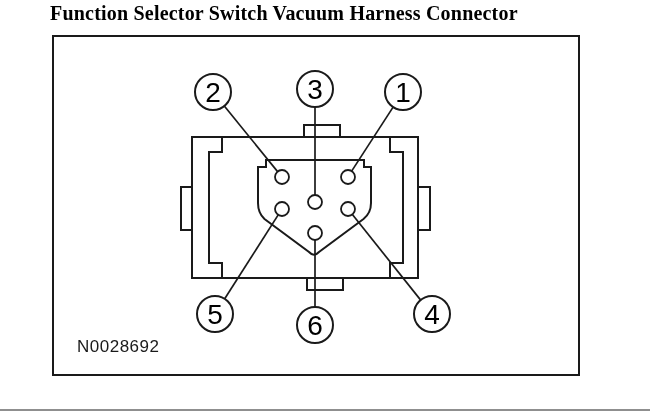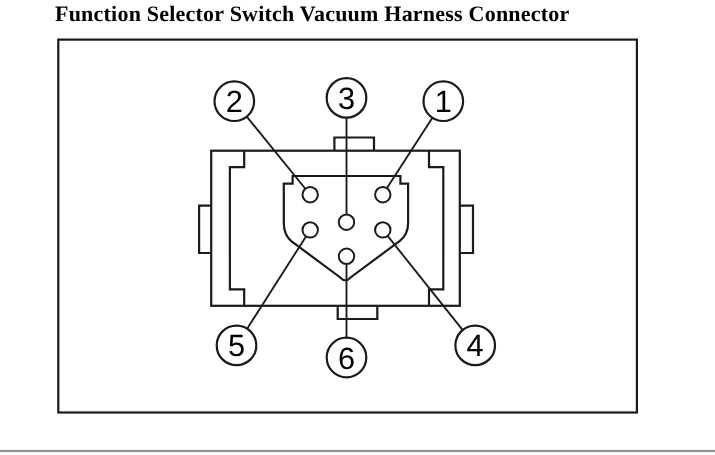--- a/index.html
+++ b/index.html
@@ -148,16 +148,17 @@
     <g>
       <circle cx="215" cy="314" r="18" class="callout"></circle>
       <text x="215" y="324" class="callout-label">5</text>
     </g>
     <g>
       <circle cx="315" cy="325" r="18" class="callout"></circle>
       <text x="315" y="335" class="callout-label">6</text>
     </g>
   </svg>
 
+  <div class="reference-code">N0028692</div>
 
   <div class="bottom-divider"></div>
 
 </div>
 
 </body></html>

